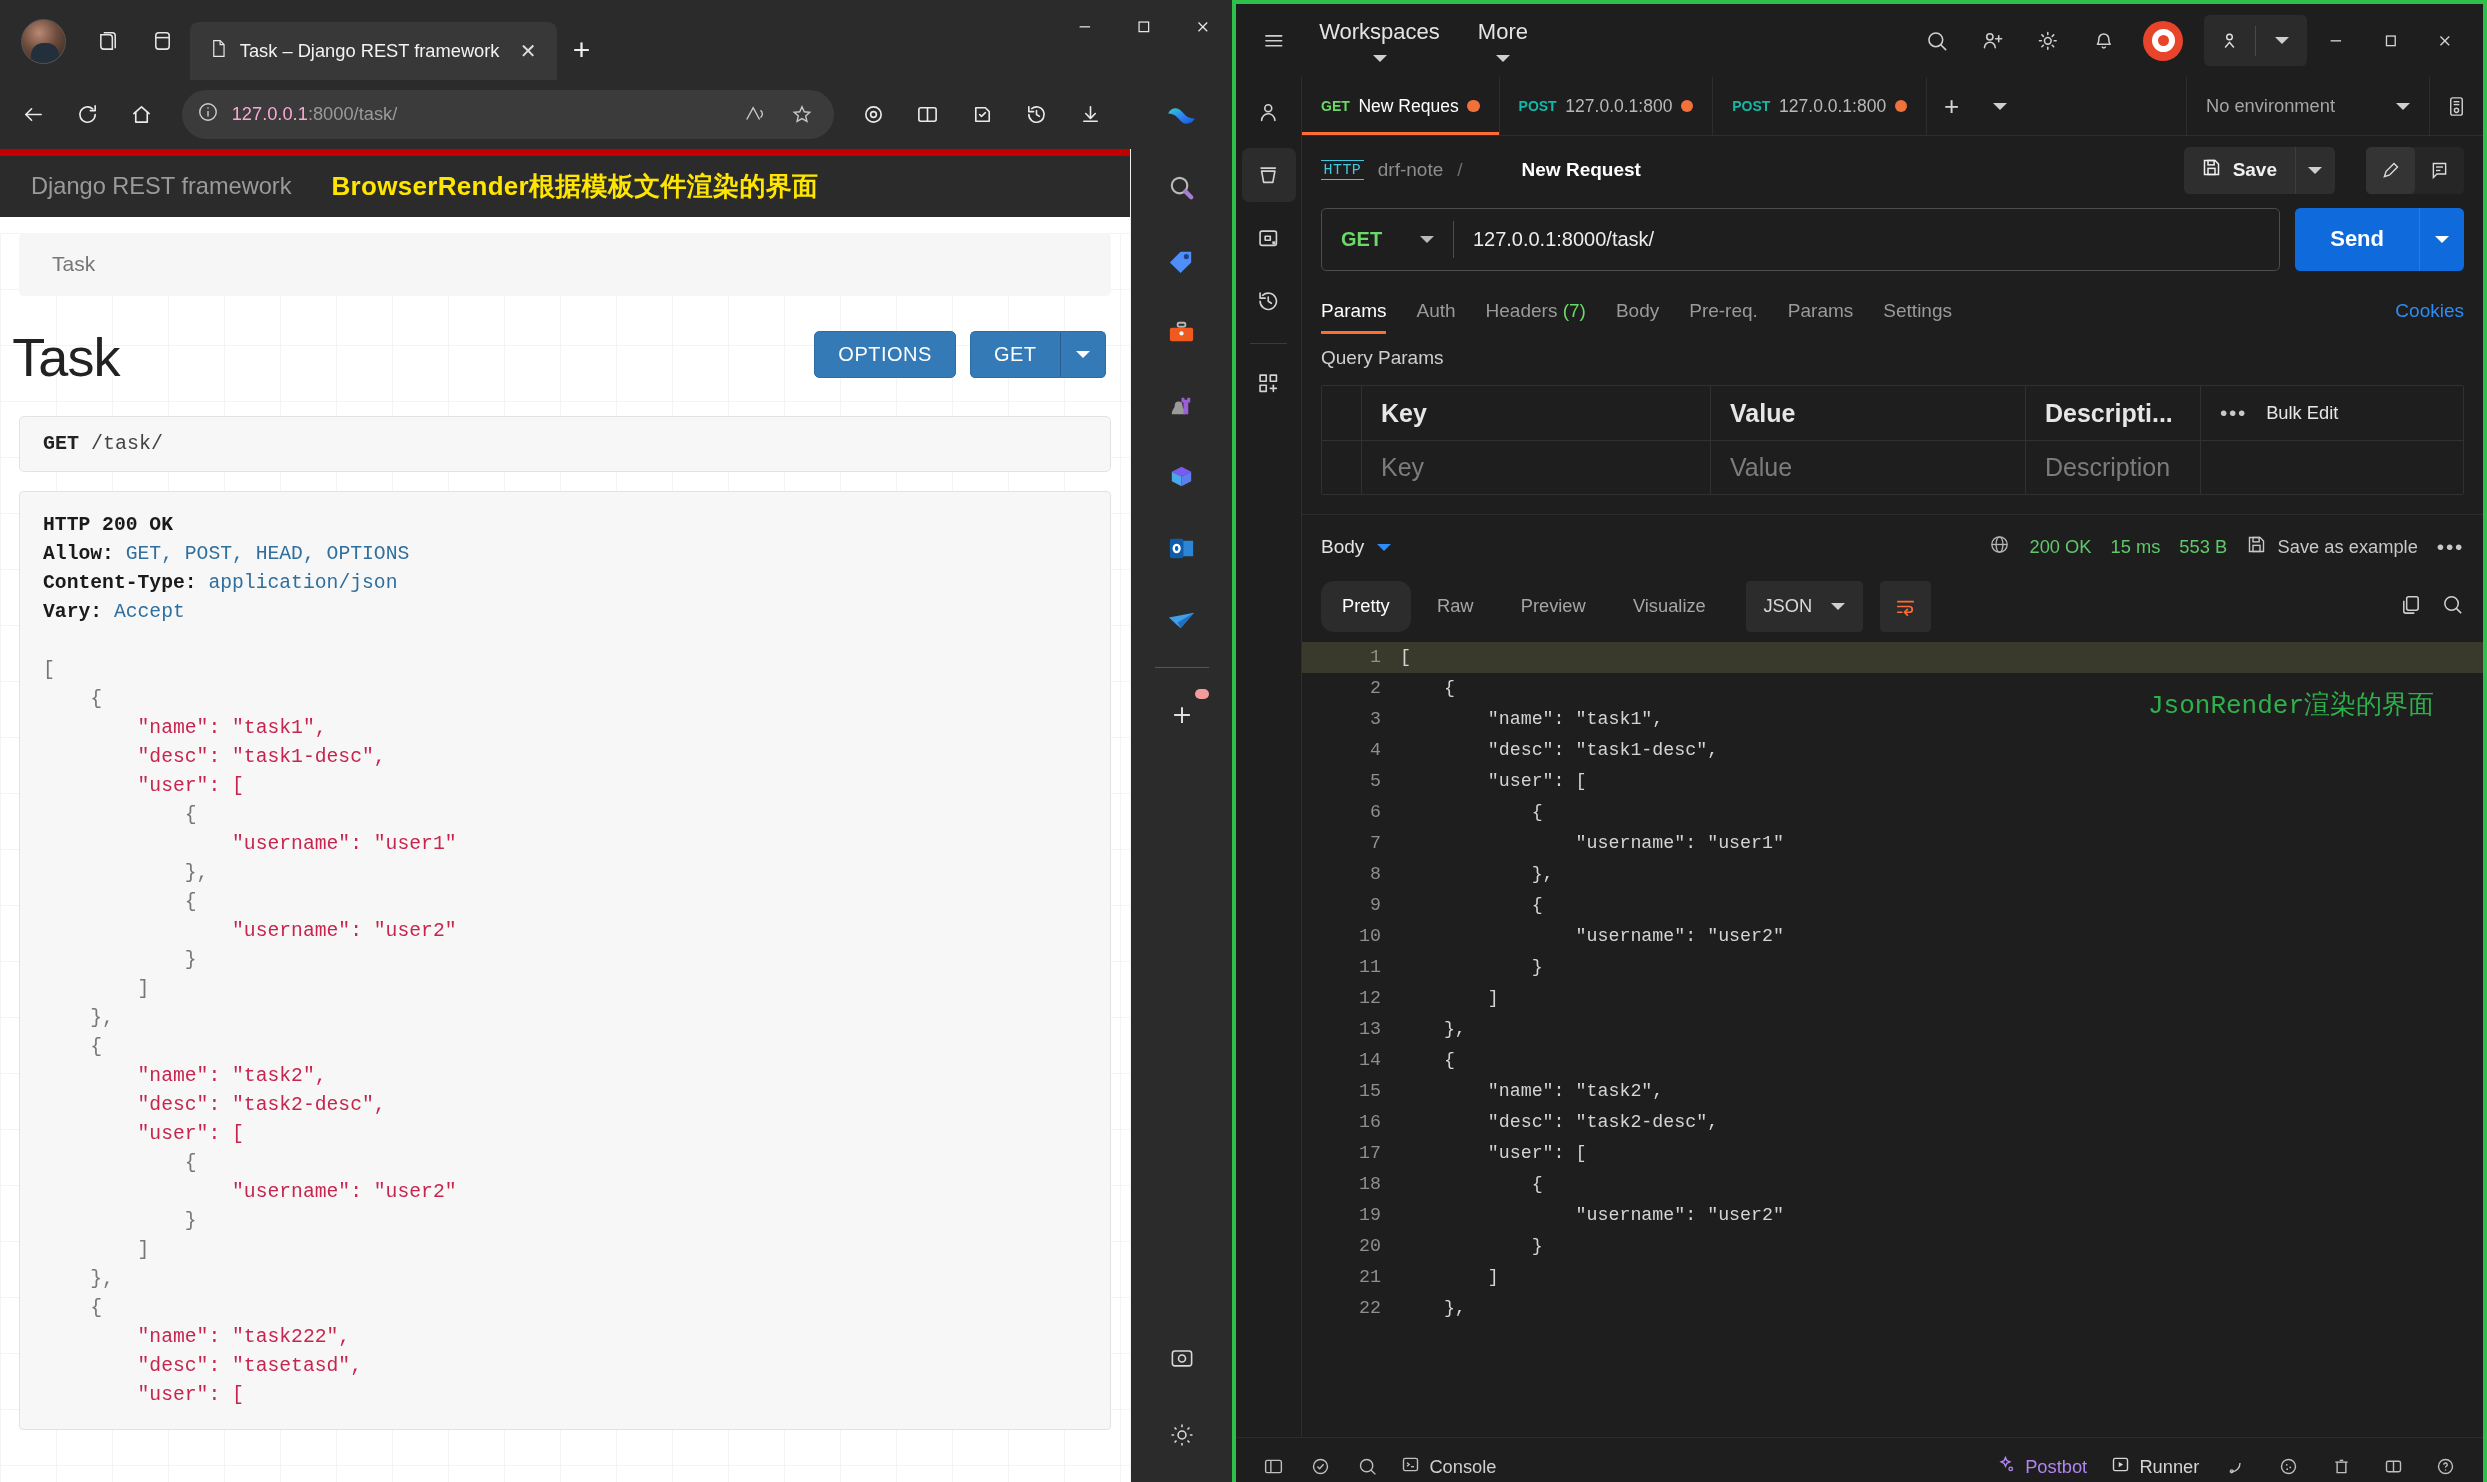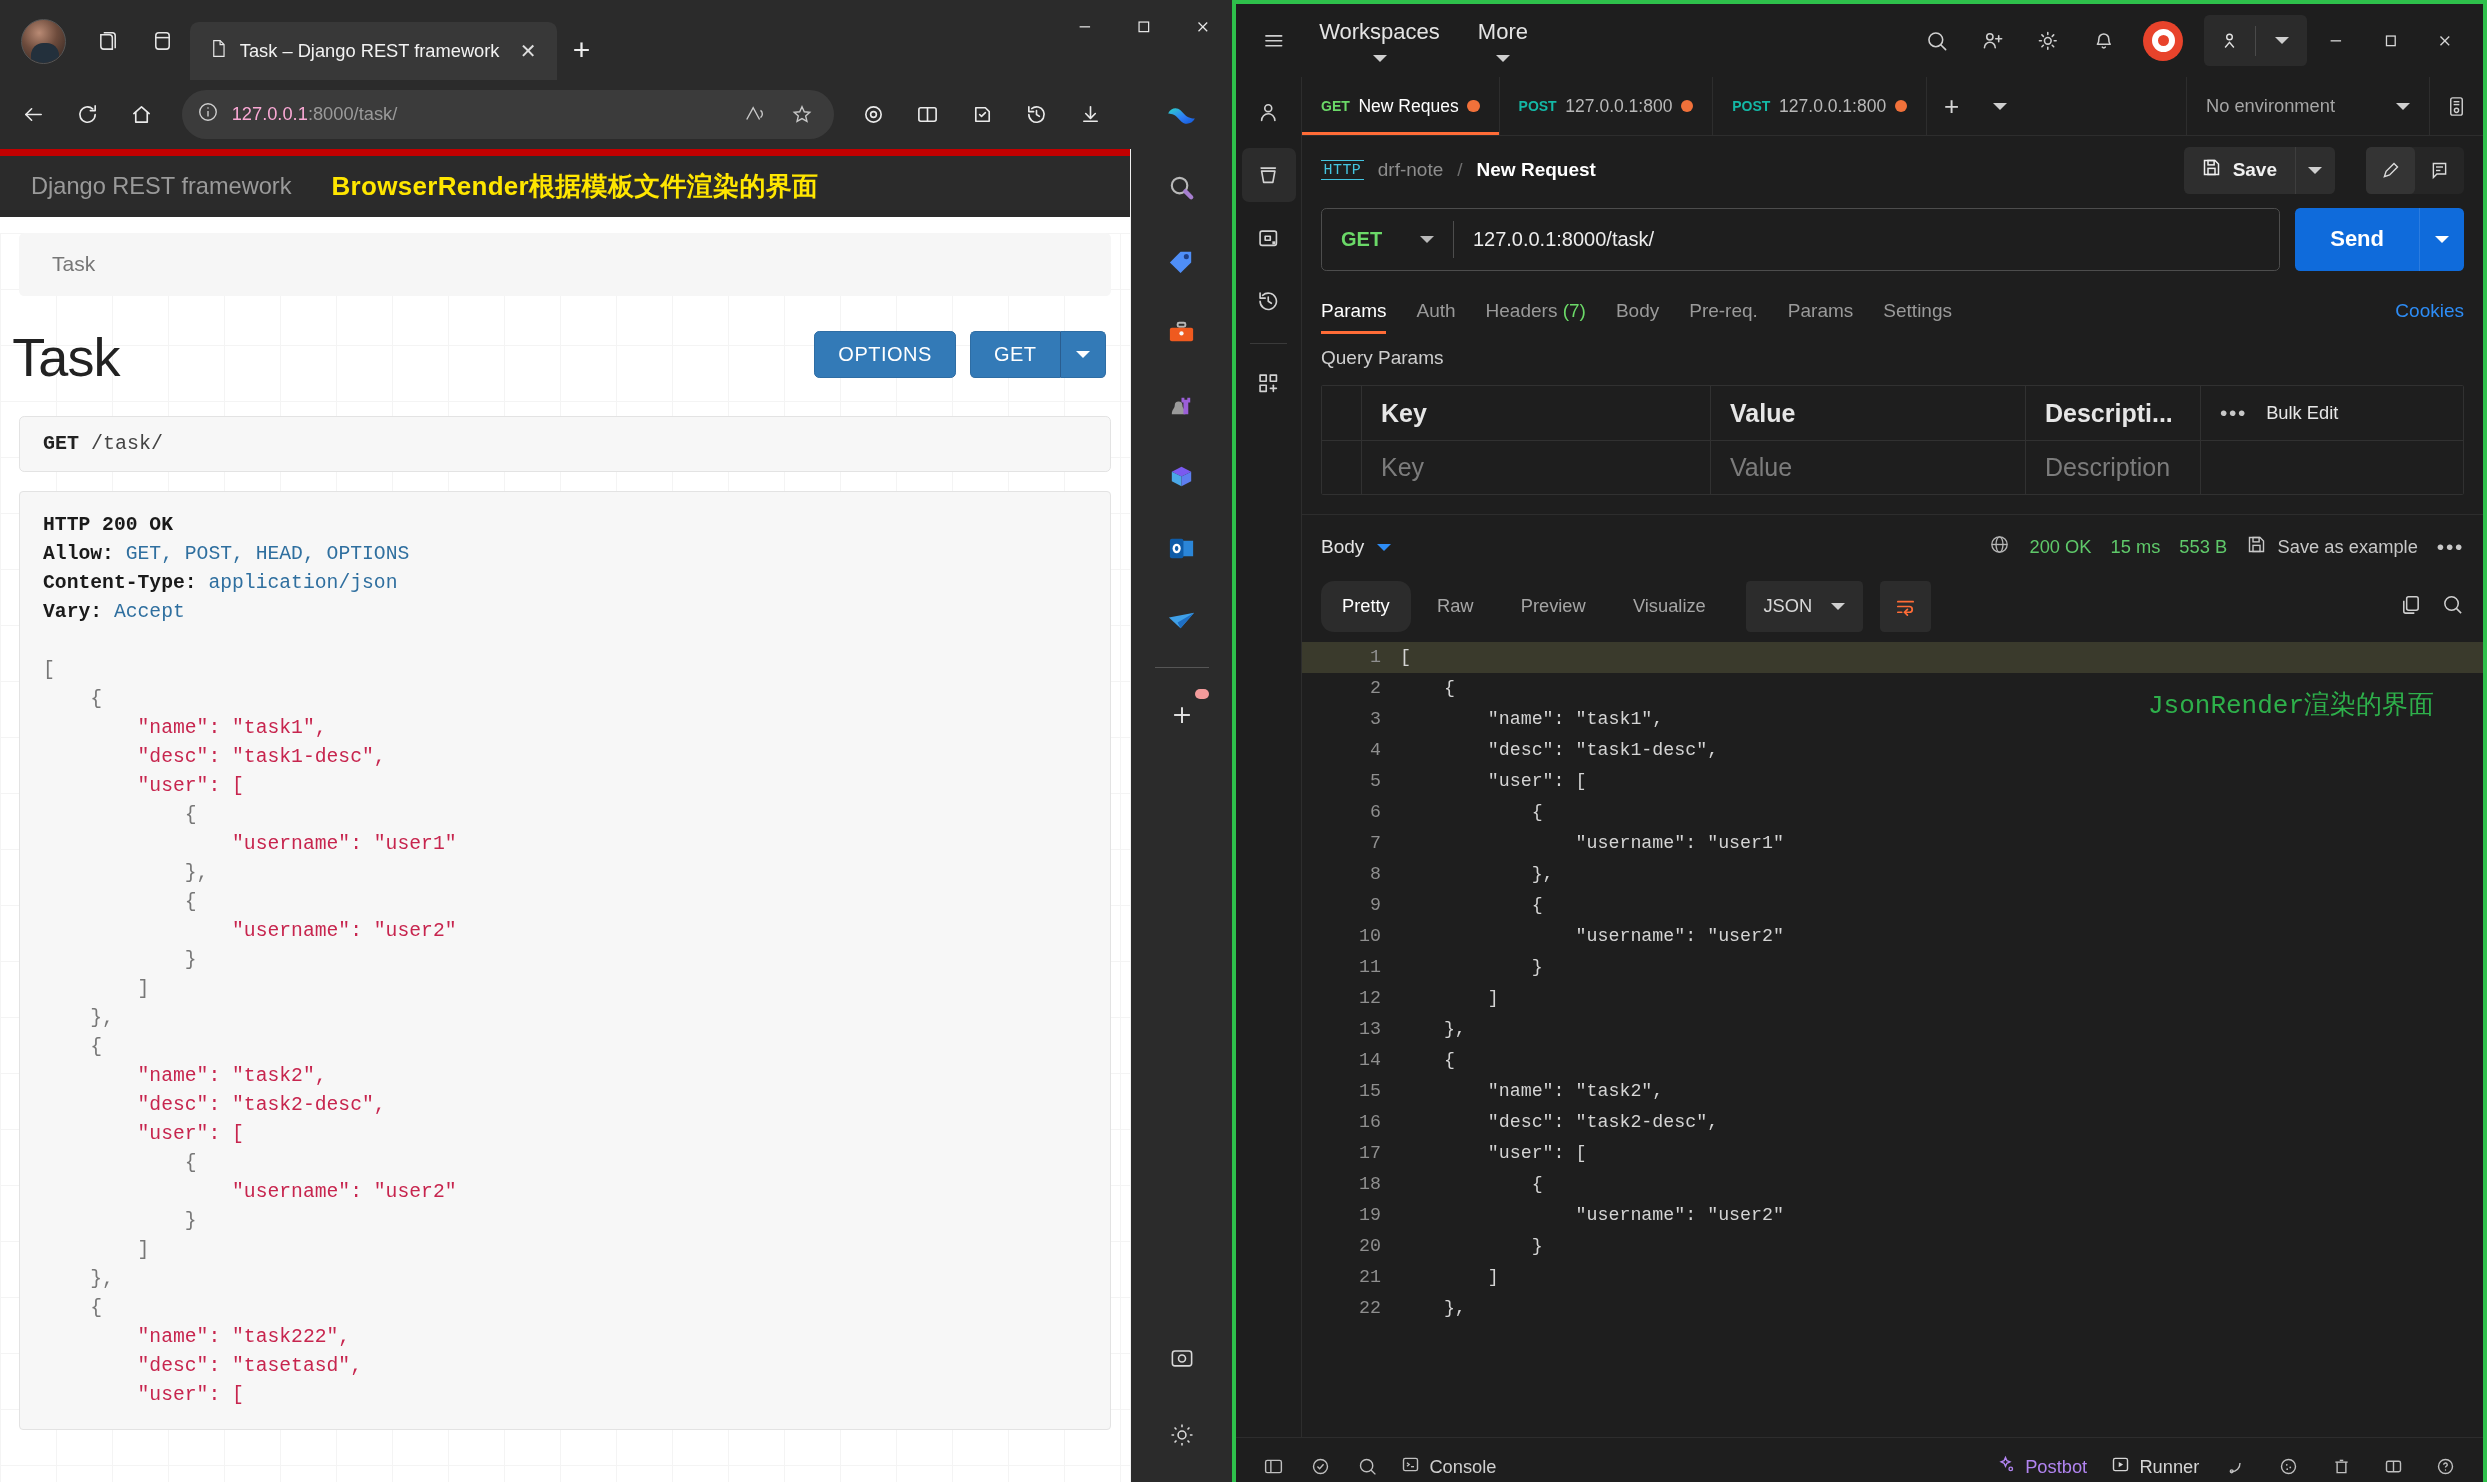--- a/index.html
+++ b/index.html
@@ -135,21 +135,21 @@
   .dot { width: 12.2px; height: 12.2px; border-radius: 50%; background: #f1713a; }
   .pm-tab-add { width: 49px; display: flex; align-items: center; justify-content: center; color: #d5d5d5; font-size: 26px; font-weight: 300; }
   .pm-tab-caret { width: 47px; display: flex; align-items: center; justify-content: center; }
   .env-select { margin-left: auto; display: flex; align-items: center; gap: 61px; padding: 0 19px; color: #a5a5a5; font-size: 18.3px; border-left: 0.9px solid #2d2d2d; }
   .env-eye { width: 54px; display: flex; align-items: center; justify-content: center; border-left: 0.9px solid #2d2d2d; }
 
   .pm-breadcrumb { height: 68px; display: flex; align-items: center; padding: 0 19px; gap: 14px; }
   .http-badge { color: #44c5e0; font-family: "Liberation Mono", monospace; font-size: 15px; border-bottom: 1.7px solid #44c5e0; border-top: 1.7px solid #44c5e0; padding: 0.9px 2.6px; letter-spacing: 0.4px; }
   .bc-parent { color: #8d8d8d; font-size: 19px; }
   .bc-sep { color: #6e6e6e; font-size: 19px; }
-  .bc-current { color: #fff; font-size: 19px; font-weight: bold; }
+  .bc-current { color: #fff; font-size: 19px; font-weight: bold; margin-left: 45px; }
   .save-group { margin-left: auto; display: flex; align-items: center; }
   .save-btn { background: #2e2e2e; border-radius: 5.2px 0 0 5.2px; height: 47px; display: flex; align-items: center; gap: 10.5px; padding: 0 17.5px; color: #f0f0f0; font-size: 19px; font-weight: bold; }
   .save-caret { background: #2e2e2e; border-radius: 0 5.2px 5.2px 0; height: 47px; width: 40px; display: flex; align-items: center; justify-content: center; border-left: 0.9px solid #3e3e3e; }
   .icon-btn-group { display: flex; margin-left: 17.5px; background: #262626; border-radius: 5.2px; }
   .icon-btn { width: 49px; height: 47px; display: flex; align-items: center; justify-content: center; }
   .icon-btn.sel { background: #343434; border-radius: 5.2px; }
   .icon-btn svg { width: 21px; height: 21px; stroke: #dcdcdc; fill: none; stroke-width: 1.6; }
 
   .url-row { display: flex; align-items: center; padding: 0 19px; gap: 15.7px; margin-top: 3.5px; }
   .url-box { flex: 1; height: 63px; border: 0.9px solid #4d4d4d; border-radius: 5.2px; display: flex; align-items: center; background: #1e1e1e; }

